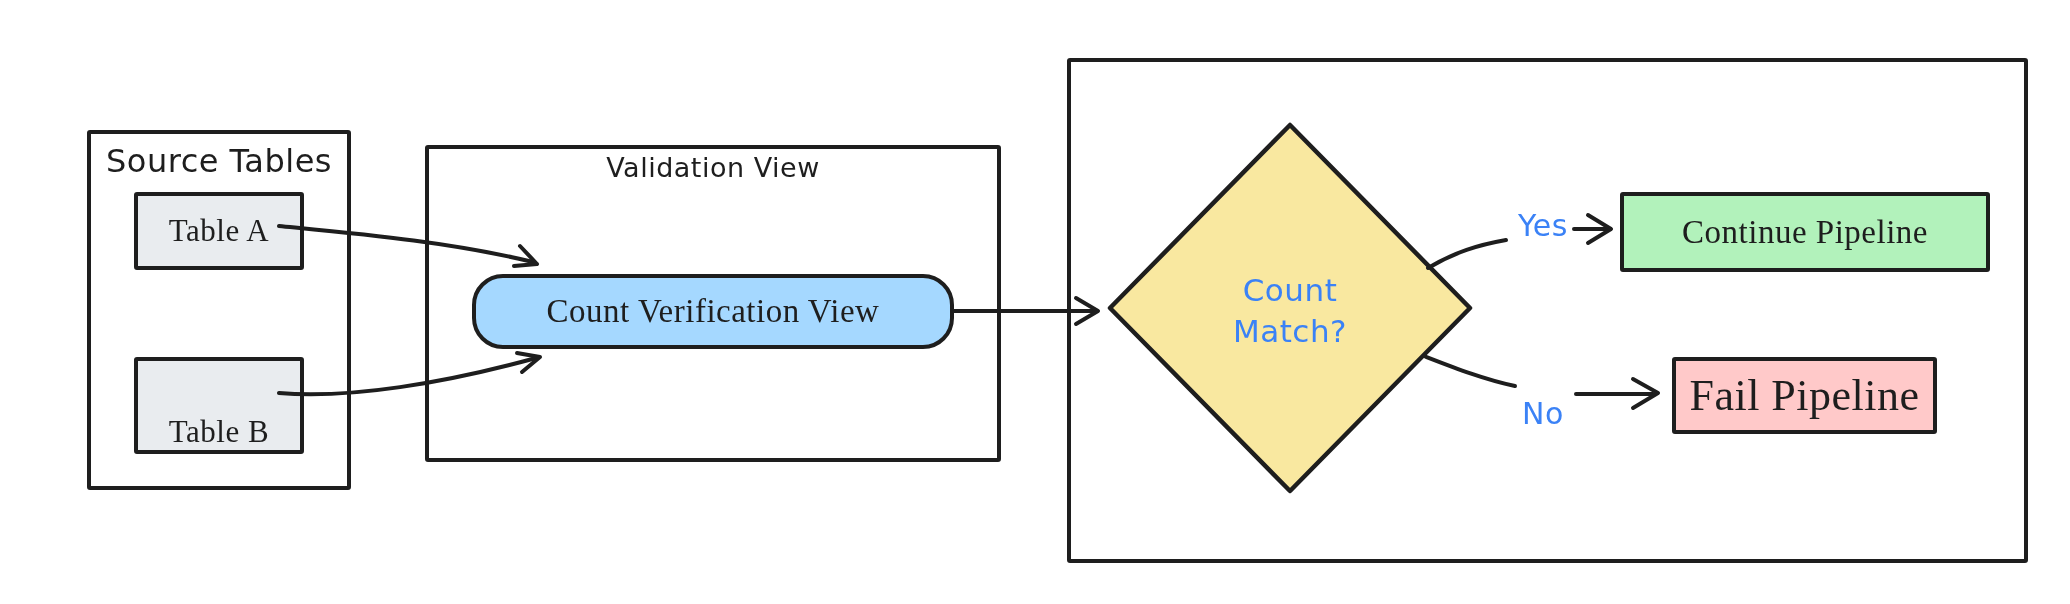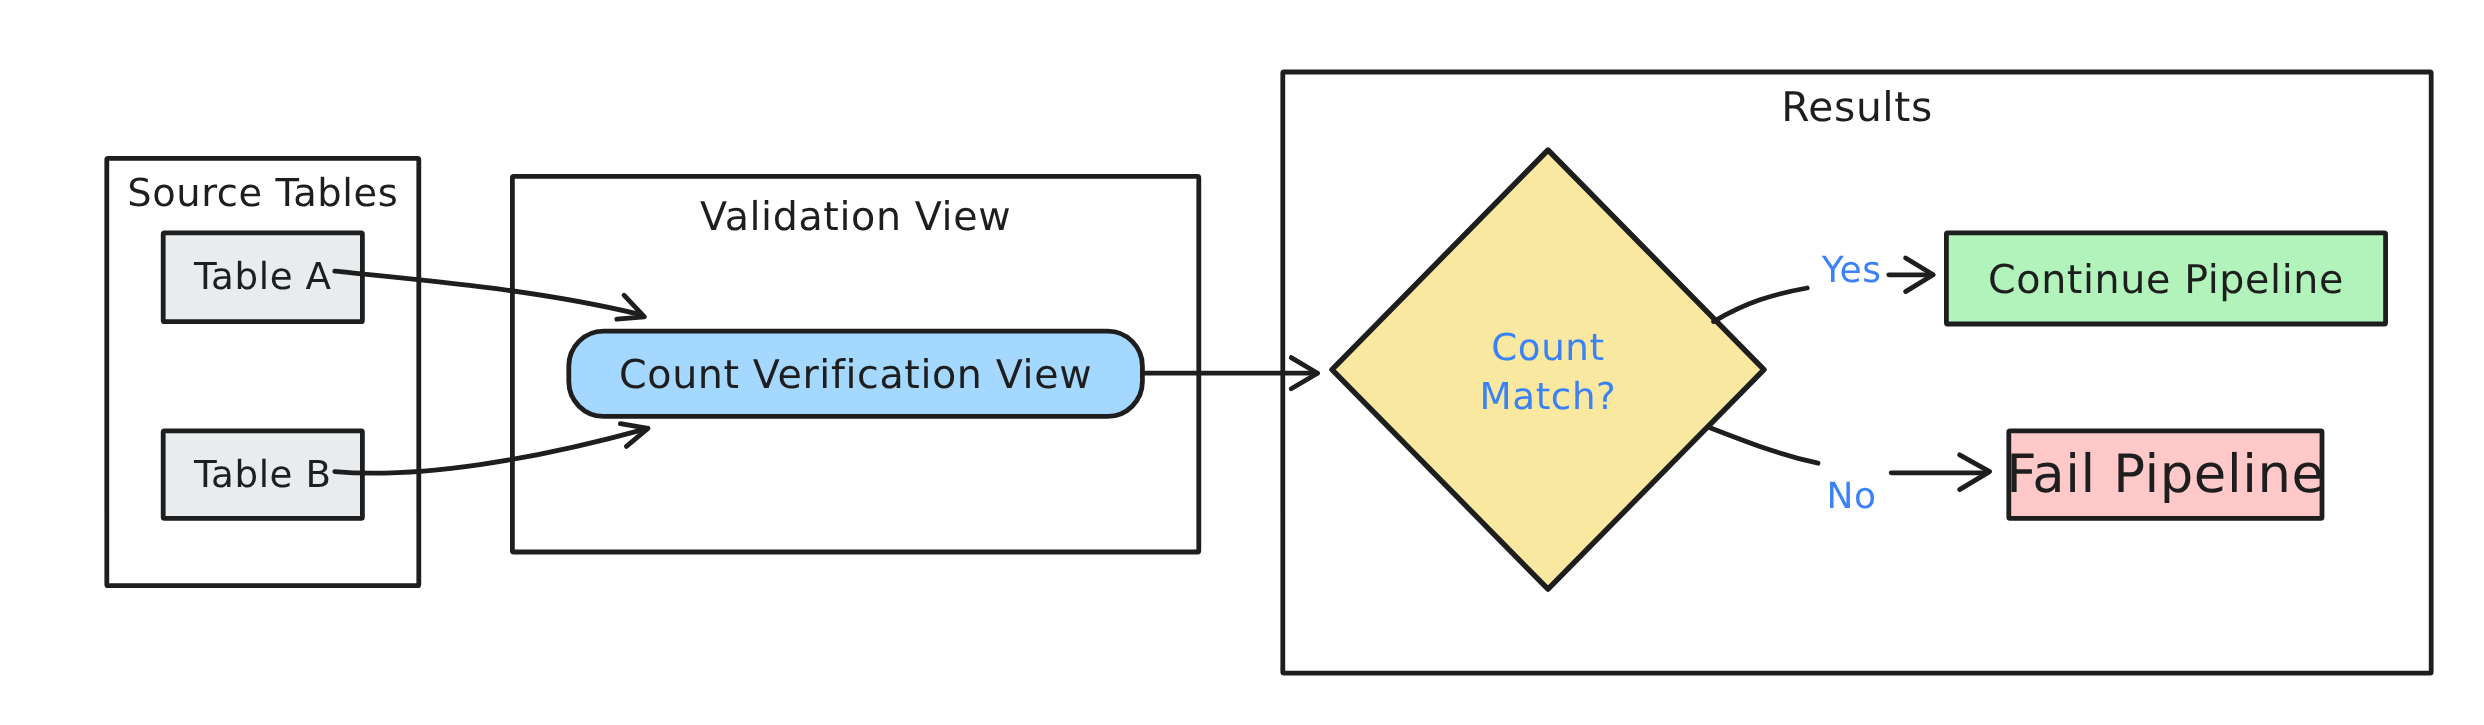--- a/index.html
+++ b/index.html
@@ -35,33 +35,34 @@
     position: absolute;
     border: 4px solid #1e1e1e;
     border-radius: 3px;
     box-sizing: border-box;
     display: flex;
     align-items: center;
     justify-content: center;
     font-size: 31px;
     letter-spacing: 0.5px;
     white-space: nowrap;
+    font-family: Liberation Serif, serif;
   }
   .node-gray  { background: #e9ecef; }
   .node-blue  { background: #a5d8ff; font-size: 33px; }
   .node-green { background: #b2f2bb; font-size: 33px; }
   .node-red   { background: #ffc9c9; font-size: 44px; }
 
   #source-group     { left: 63px;   top: 130px; width: 264px; height: 360px; margin-left: 24px; }
   #source-title     { margin-top: 8px; }
   #table-a          { left: 43px;  top: 58px;  width: 170px; height: 78px; }
-  #table-b          { left: 43px;  top: 223px; width: 170px; height: 77px; }
+  #table-b          { left: 43px;  top: 223px; width: 170px; height: 97px; align-items: flex-end; }
 
   #validation-group { left: 425px;  top: 145px; width: 576px; height: 317px; }
-  #validation-title { margin-top: 13px; font-size: 33px; }
+  #validation-title { font-size: 27px; }
   #view-node        { left: 43px;  top: 125px; width: 482px; height: 75px; border-radius: 31px; }
 
   #results-group    { left: 1067px; top: 58px;  width: 961px; height: 505px; }
   #results-title    { margin-top: 9px; font-size: 34px; }
   #continue-node    { left: 549px; top: 130px; width: 370px; height: 80px; }
   #fail-node        { left: 601px; top: 295px; width: 265px; height: 77px; }
 
   #overlay-svg {
     position: absolute;
     left: 0; top: 0;
@@ -115,21 +116,20 @@
   </div>
 
   <div class="group" id="validation-group">
     <div class="group-title" id="validation-title">Validation View</div>
     <div class="node node-blue" id="view-node">
       <span>Count Verification View</span>
     </div>
   </div>
 
   <div class="group" id="results-group">
-    <div class="group-title" id="results-title">Results</div>
     <div class="node node-green" id="continue-node">
       <span>Continue Pipeline</span>
     </div>
     <div class="node node-red" id="fail-node">
       <span>Fail Pipeline</span>
     </div>
   </div>
 
   <svg id="overlay-svg" viewBox="0 0 2070 604" xmlns="http://www.w3.org/2000/svg">
 

